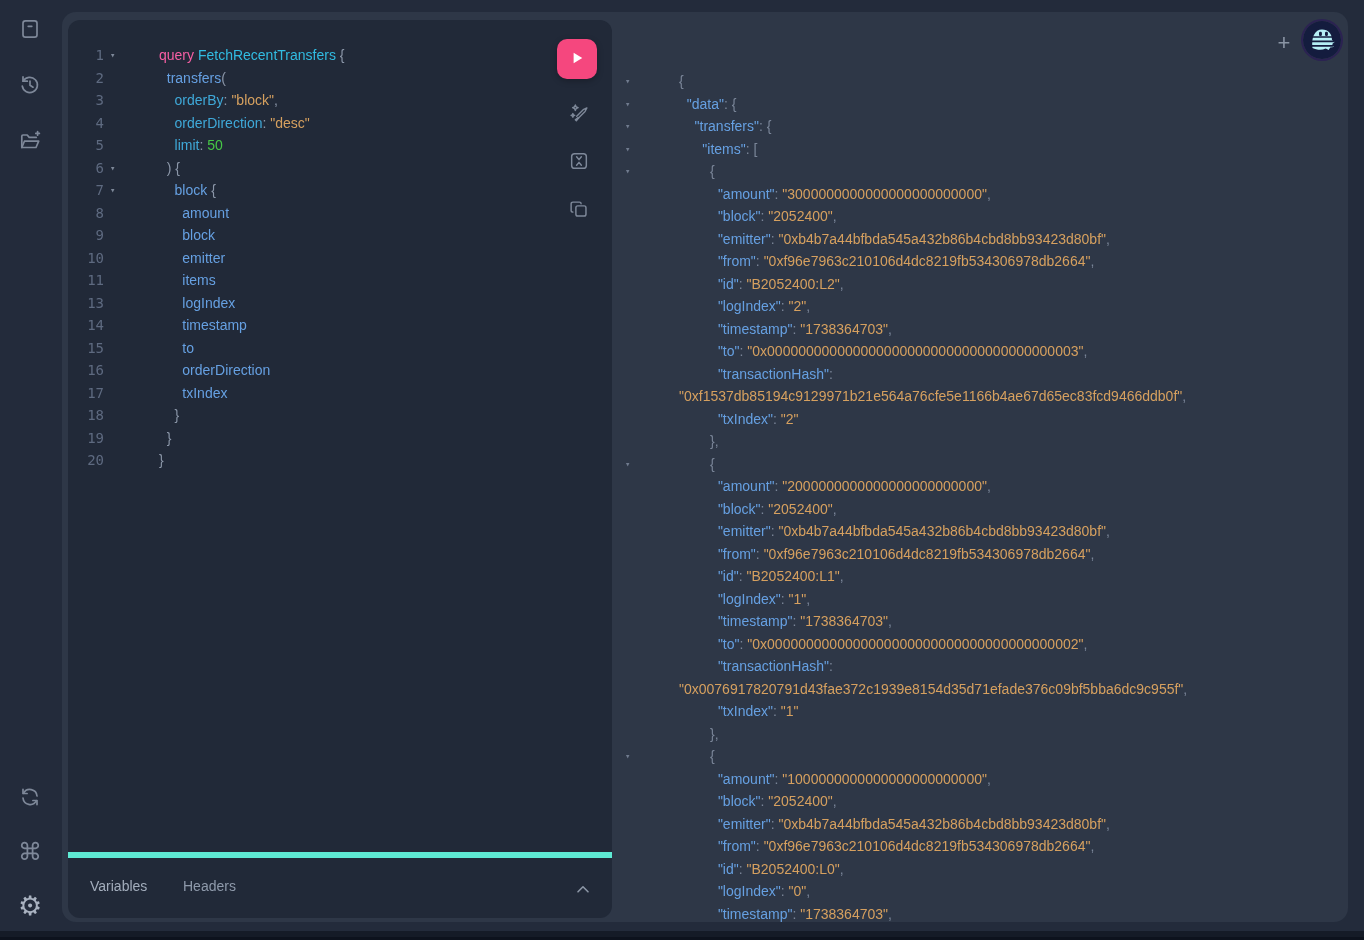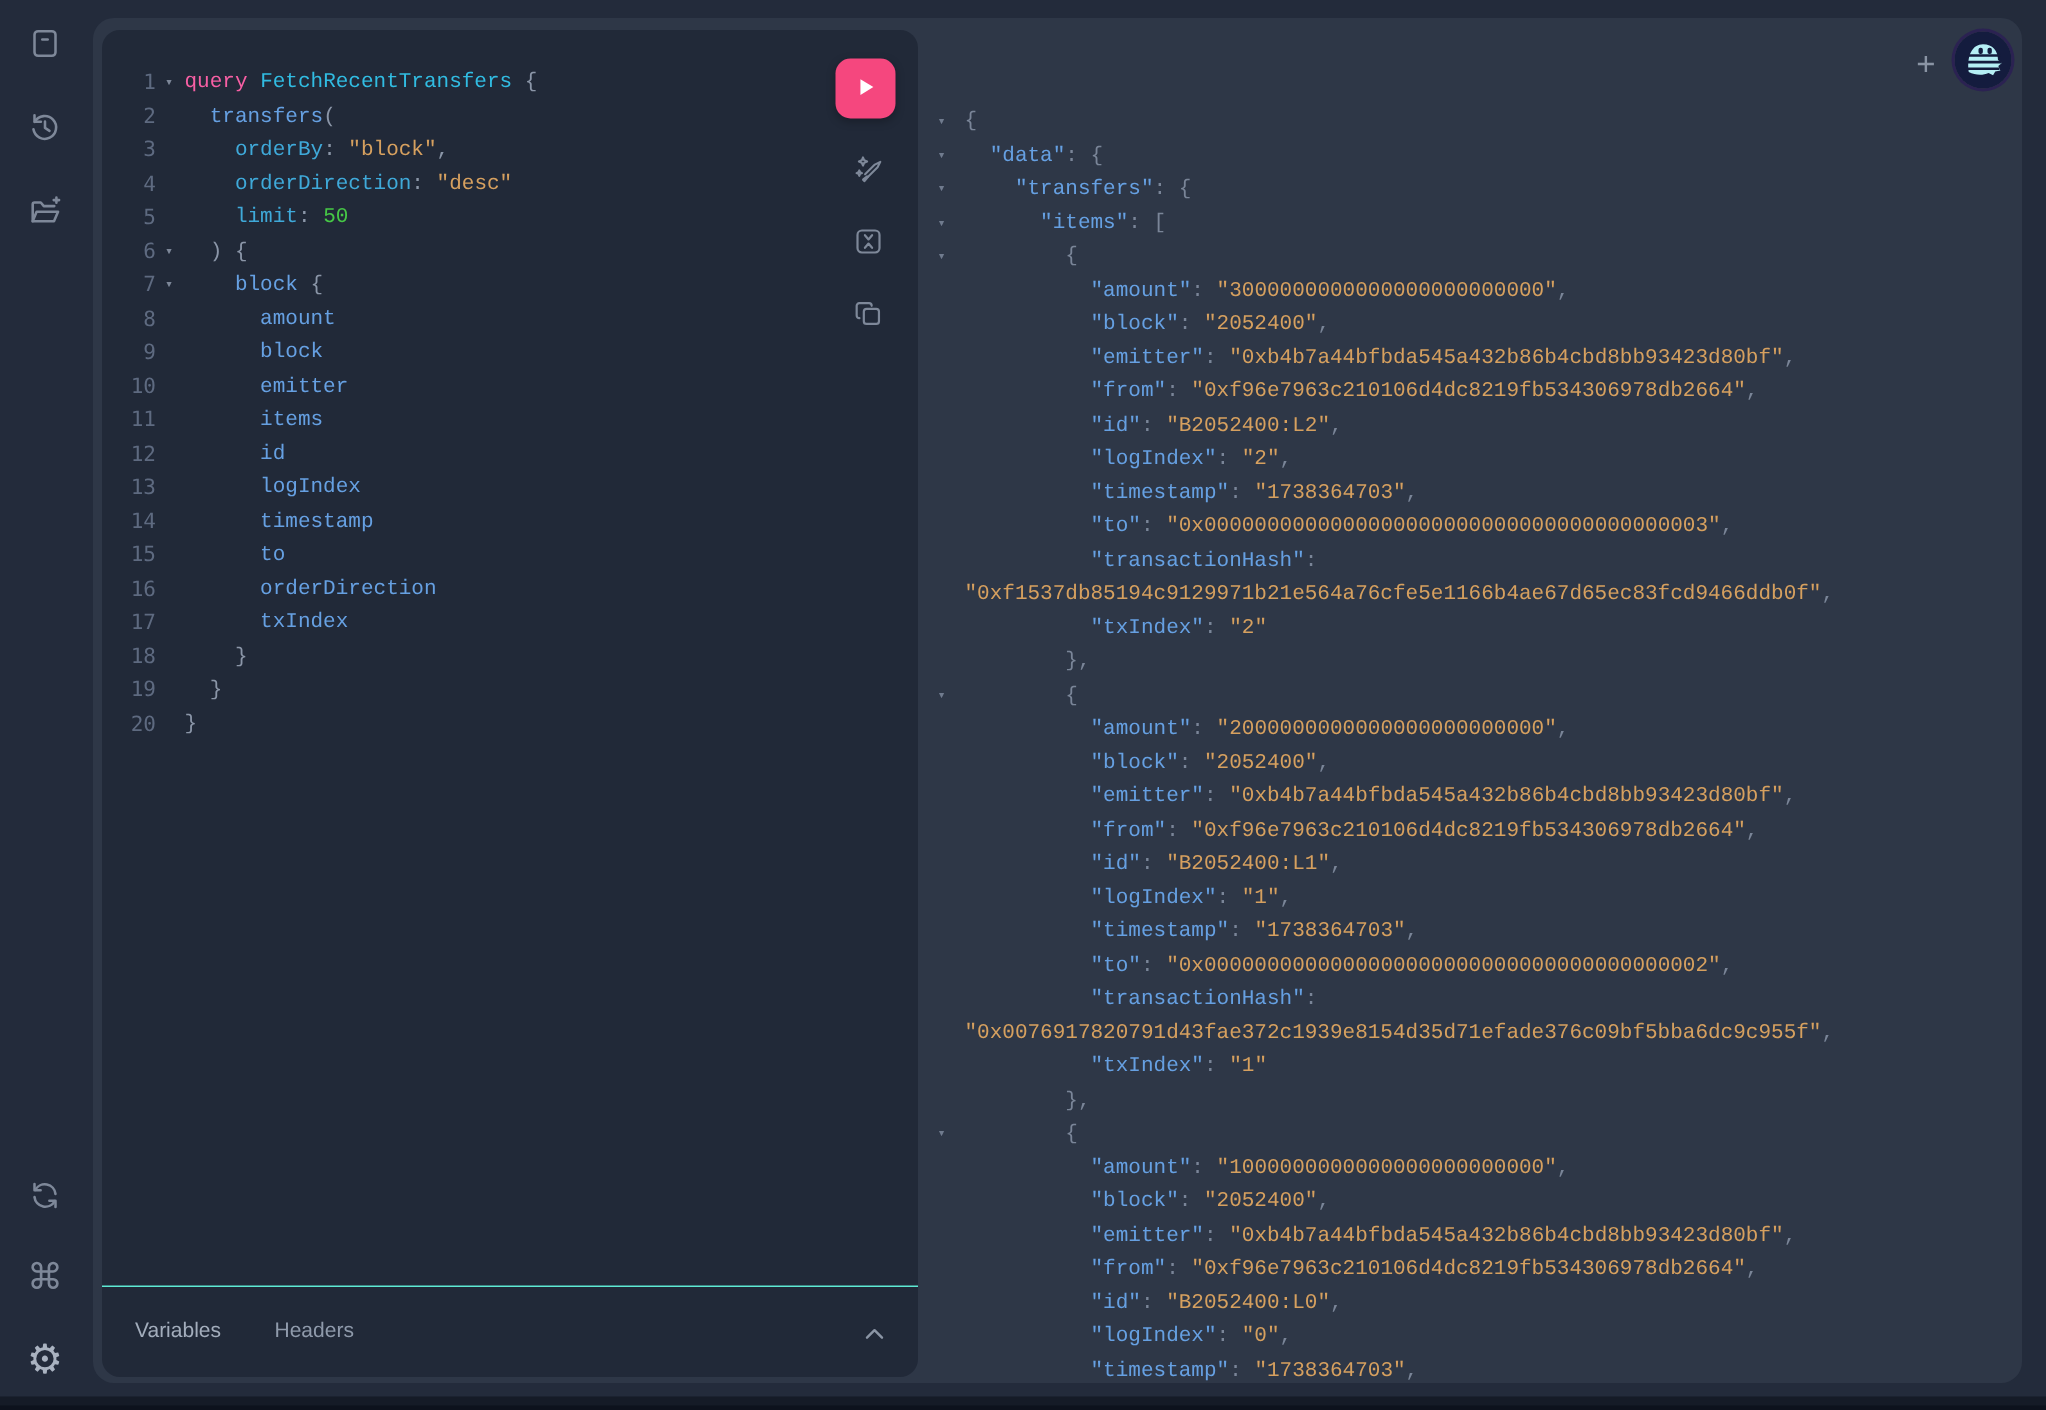--- a/index.html
+++ b/index.html
@@ -25,28 +25,28 @@
 
   
   .editor-panel{position:absolute;left:6px;top:8px;width:544px;height:898px;
                 background:#212938;border-radius:12px;overflow:hidden;}
   .editor-code{position:absolute;left:0;top:24px;right:0;}
   .code-line{display:flex;height:22.5px;line-height:22.5px;font-size:14px;white-space:pre;}
   .code-line .gutter-num{width:36px;text-align:right;color:#5e6a80;flex:none;
                          font-family:"DejaVu Sans Mono",monospace;}
   .code-line .gutter-fold{width:19px;padding-left:6px;flex:none;color:#7d8798;font-size:9px;
                           line-height:22.5px;box-sizing:border-box;cursor:pointer;}
-  .code-line .code-text{font-family:Liberation Mono, monospace;white-space:pre;}
+  .code-line .code-text{font-family:Liberation Sans, sans-serif;white-space:pre;margin-left:36px;}
 
   .t-kw{color:#f75fa4;} .t-op{color:#31bce2;} .t-fd{color:#66a0e2;} .t-ar{color:#3fa9d9;}
   .t-st{color:#d6a05f;} .t-nu{color:#46c746;} .t-pu{color:#8b96a8;} .t-ky{color:#66a0e2;}
   .t-pl{color:#c6ccd8;}
 
   
-  .editor-footer{position:absolute;left:0;bottom:0;width:100%;height:60px;border-top:1px solid #5eead4;}
+  .editor-footer{position:absolute;left:0;bottom:0;width:100%;height:60px;border-top:6px solid #5eead4;}
   .footer-tab{position:absolute;top:20px;font-size:14px;cursor:pointer;background:none;border:none;padding:0;}
   .footer-tab.active{color:#a3adbc;}
   .footer-tab.idle{color:#8f9aab;}
   .footer-chevron{position:absolute;top:24px;left:508px;color:#8b95a5;cursor:pointer;background:none;border:none;padding:0;}
 
   
   .exec-btn{position:absolute;left:495px;top:27px;width:40px;height:40px;border-radius:10px;
             background:#f5477e;border:none;cursor:pointer;display:flex;align-items:center;justify-content:center;
             box-shadow:0 2px 6px rgba(0,0,0,.25);}
   .exec-btn svg{width:18px;height:18px;}
@@ -128,21 +128,20 @@
         <div class="code-line"><span class="gutter-num">2</span><span class="gutter-fold"></span><span class="code-text"><span class="t-fd">  transfers</span><span class="t-pu">(</span></span></div>
         <div class="code-line"><span class="gutter-num">3</span><span class="gutter-fold"></span><span class="code-text"><span class="t-ar">    orderBy</span><span class="t-pu">: </span><span class="t-st">"block"</span><span class="t-pu">,</span></span></div>
         <div class="code-line"><span class="gutter-num">4</span><span class="gutter-fold"></span><span class="code-text"><span class="t-ar">    orderDirection</span><span class="t-pu">: </span><span class="t-st">"desc"</span></span></div>
         <div class="code-line"><span class="gutter-num">5</span><span class="gutter-fold"></span><span class="code-text"><span class="t-ar">    limit</span><span class="t-pu">: </span><span class="t-nu">50</span></span></div>
         <div class="code-line"><span class="gutter-num">6</span><span class="gutter-fold">▾</span><span class="code-text"><span class="t-pu">  ) {</span></span></div>
         <div class="code-line"><span class="gutter-num">7</span><span class="gutter-fold">▾</span><span class="code-text"><span class="t-fd">    block</span><span class="t-pu"> {</span></span></div>
         <div class="code-line"><span class="gutter-num">8</span><span class="gutter-fold"></span><span class="code-text"><span class="t-fd">      amount</span></span></div>
         <div class="code-line"><span class="gutter-num">9</span><span class="gutter-fold"></span><span class="code-text"><span class="t-fd">      block</span></span></div>
         <div class="code-line"><span class="gutter-num">10</span><span class="gutter-fold"></span><span class="code-text"><span class="t-fd">      emitter</span></span></div>
         <div class="code-line"><span class="gutter-num">11</span><span class="gutter-fold"></span><span class="code-text"><span class="t-fd">      items</span></span></div>
-        <div class="code-line"><span class="gutter-num">12</span><span class="gutter-fold"></span><span class="code-text"><span class="t-fd">      id</span></span></div>
         <div class="code-line"><span class="gutter-num">13</span><span class="gutter-fold"></span><span class="code-text"><span class="t-fd">      logIndex</span></span></div>
         <div class="code-line"><span class="gutter-num">14</span><span class="gutter-fold"></span><span class="code-text"><span class="t-fd">      timestamp</span></span></div>
         <div class="code-line"><span class="gutter-num">15</span><span class="gutter-fold"></span><span class="code-text"><span class="t-fd">      to</span></span></div>
         <div class="code-line"><span class="gutter-num">16</span><span class="gutter-fold"></span><span class="code-text"><span class="t-fd">      orderDirection</span></span></div>
         <div class="code-line"><span class="gutter-num">17</span><span class="gutter-fold"></span><span class="code-text"><span class="t-fd">      txIndex</span></span></div>
         <div class="code-line"><span class="gutter-num">18</span><span class="gutter-fold"></span><span class="code-text"><span class="t-pu">    }</span></span></div>
         <div class="code-line"><span class="gutter-num">19</span><span class="gutter-fold"></span><span class="code-text"><span class="t-pu">  }</span></span></div>
         <div class="code-line"><span class="gutter-num">20</span><span class="gutter-fold"></span><span class="code-text"><span class="t-pu">}</span></span></div>
       </div>
 

